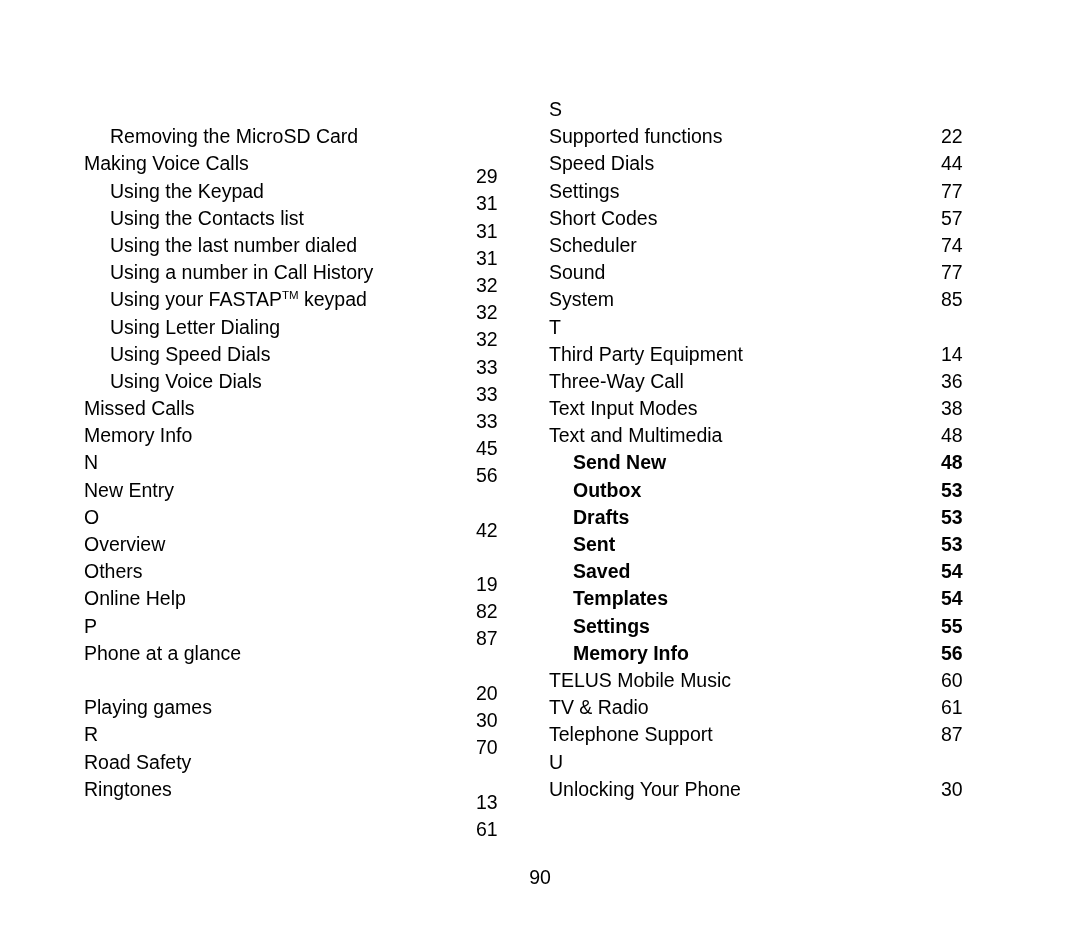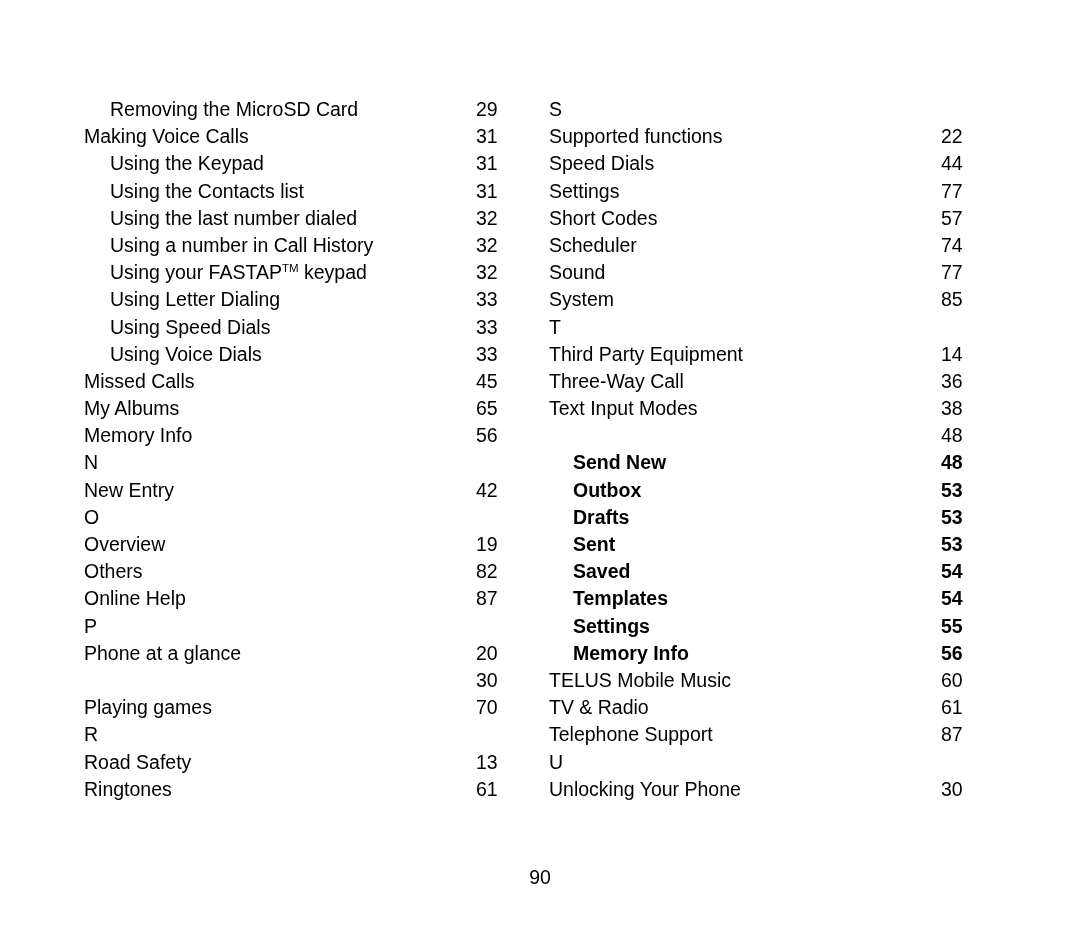--- a/index.html
+++ b/index.html
@@ -58,21 +58,21 @@
     flex: 0 0 auto;
   }
 
   .entry .pagenum {
     position: absolute;
     font-size: 19.5px;
     white-space: nowrap;
   }
 
   
-  .column-left  .entry .pagenum { left: 392px; }
+  .column-left  .entry .pagenum { left: 392px; margin-top: 40px; }
   
   .column-right .entry .pagenum { left: 392px; }
 
   .lvl-1 { padding-left: 0px; }
   .lvl-2 { padding-left: 26px; }
 
   .column-right .lvl-2 { padding-left: 24px; font-weight: bold; }
 
   .letter {
     display: block;
@@ -144,24 +144,20 @@
         </div>
         <div class="entry lvl-2">
           <span class="title">Using Voice Dials</span>
           <span class="pagenum">33</span>
         </div>
         <div class="entry lvl-1">
           <span class="title">Missed Calls</span>
           <span class="pagenum">45</span>
         </div>
         <div class="entry lvl-1">
-          <span class="title">My Albums</span>
-          <span class="pagenum">65</span>
-        </div>
-        <div class="entry lvl-1">
           <span class="title">Memory Info</span>
           <span class="pagenum">56</span>
         </div>
         <div class="letter">N</div>
         <div class="entry lvl-1">
           <span class="title">New Entry</span>
           <span class="pagenum">42</span>
         </div>
         <div class="letter">O</div>
         <div class="entry lvl-1">
@@ -236,20 +232,21 @@
         </div>
         <div class="entry lvl-1">
           <span class="title">Three-Way Call</span>
           <span class="pagenum">36</span>
         </div>
         <div class="entry lvl-1">
           <span class="title">Text Input Modes</span>
           <span class="pagenum">38</span>
         </div>
         <div class="entry lvl-1">
+          <span class="title">Text and Multimedia</span>
           <span class="pagenum">48</span>
         </div>
         <div class="entry lvl-2">
           <span class="title">Send New</span>
           <span class="pagenum">48</span>
         </div>
         <div class="entry lvl-2">
           <span class="title">Outbox</span>
           <span class="pagenum">53</span>
         </div>

